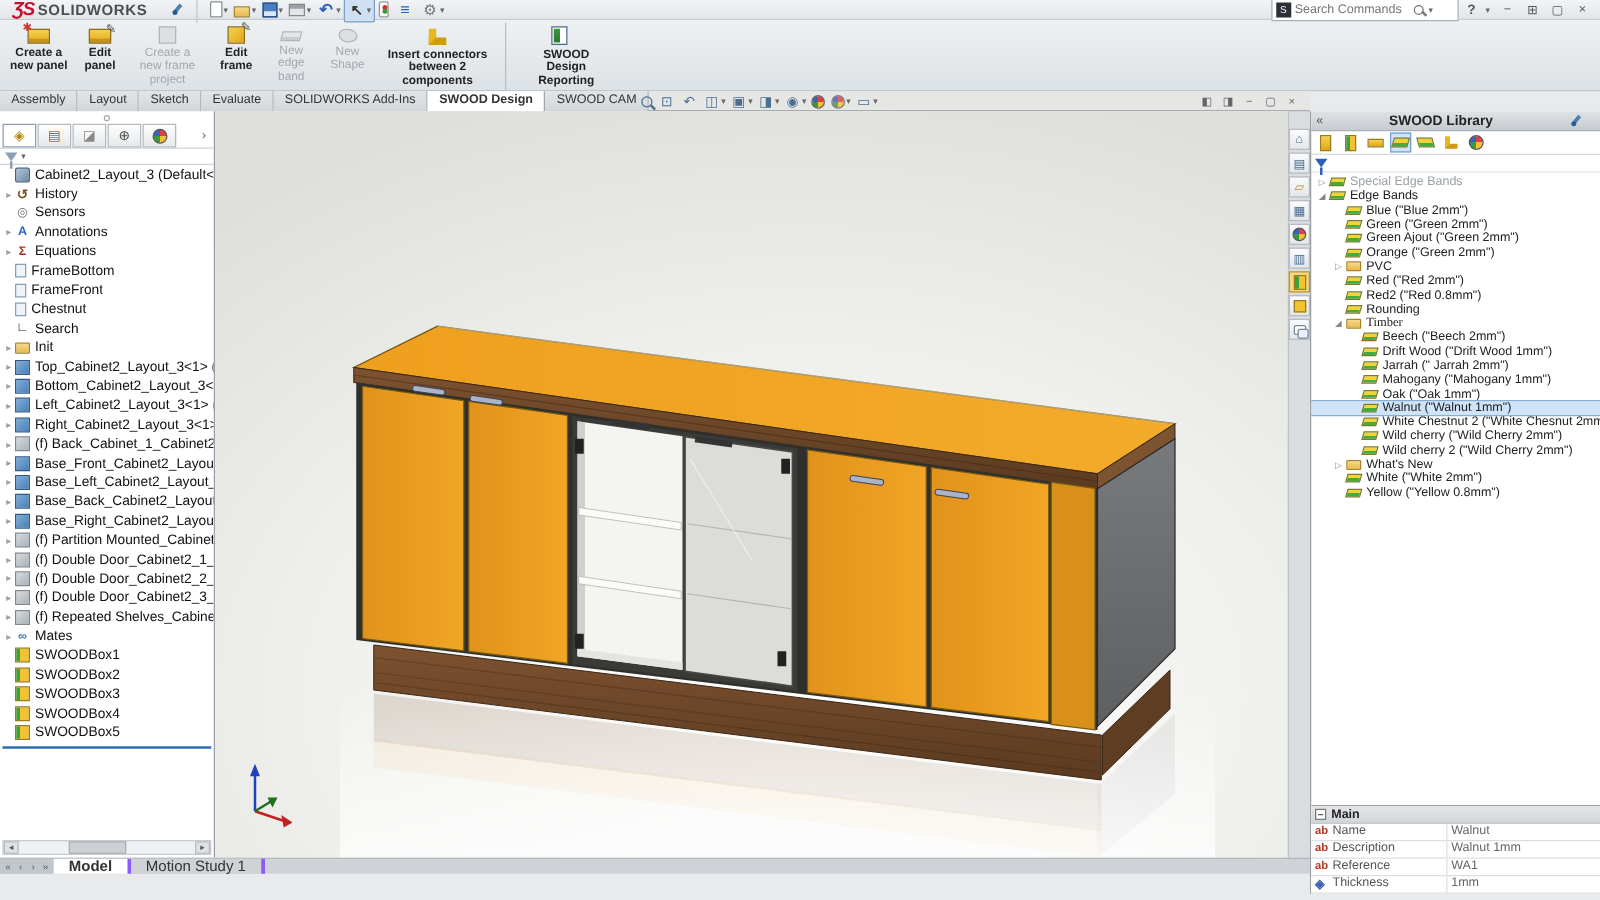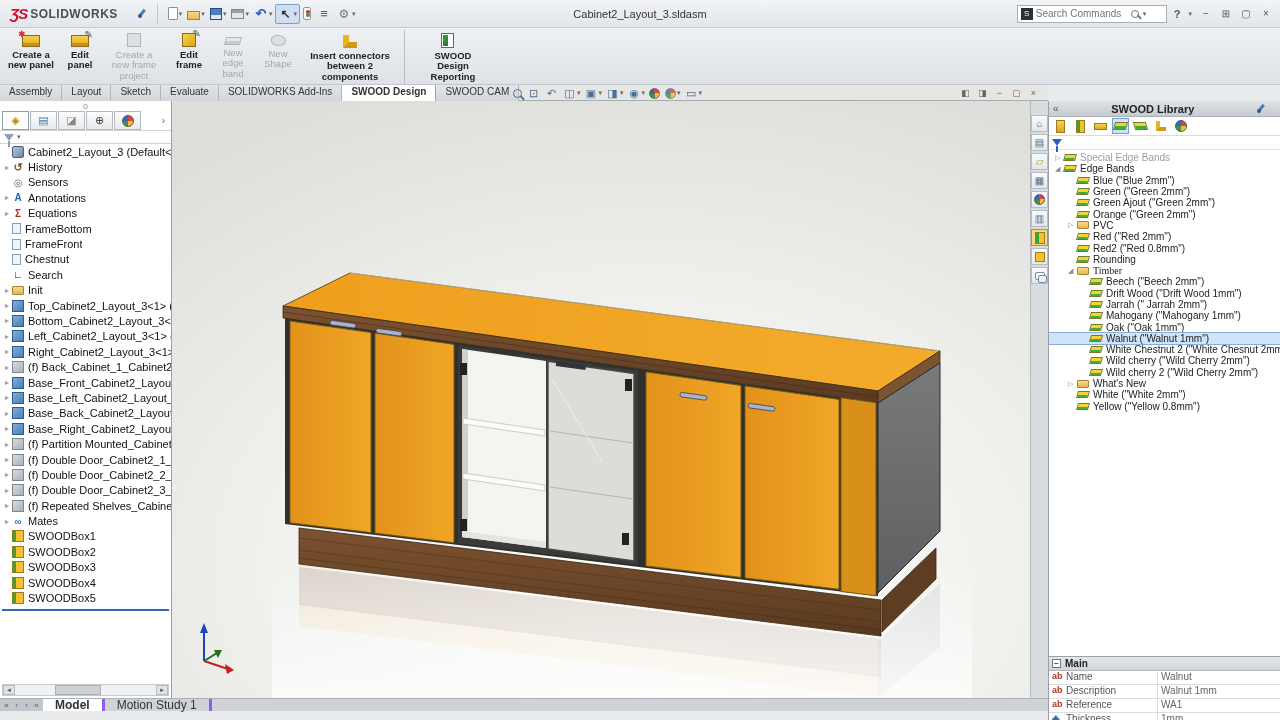--- a/index.html
+++ b/index.html
@@ -1,17 +1,17 @@
 <!DOCTYPE html>
 <html><head>
 <meta charset="utf-8">
 <style>
   *{box-sizing:border-box;margin:0;padding:0}
   html,body{width:1280px;height:720px;overflow:hidden;font-family:"Liberation Sans",sans-serif;background:#e8eaec;font-size:11px;color:#222}
-  .titlebar{height:28px;background:linear-gradient(#f2f4f6,#e2e6ea);border-bottom:1px solid #c6cbd0;display:flex;align-items:center;padding:0 4px;position:relative}
+  .titlebar{height:16px;background:linear-gradient(#f2f4f6,#e2e6ea);border-bottom:1px solid #c6cbd0;display:flex;align-items:center;padding:0 4px;position:relative}
   .logo{display:flex;align-items:center;gap:3px;padding:0 10px 0 6px}
   .dslogo{color:#c8102e;font-weight:bold;font-style:italic;font-size:15px;letter-spacing:-1px}
   .brand{font-weight:bold;font-size:12px;color:#4a4f54;letter-spacing:.5px}
   .menubar{display:flex;gap:2px}
   .menu{padding:3px 8px;cursor:default}
   .pin{width:9px;height:9px;margin:0 10px;position:relative}
   .pin::before{content:"";position:absolute;left:3px;top:0;width:3px;height:7px;background:#4a7fb5;transform:rotate(40deg)}
   .pin::after{content:"";position:absolute;left:0;top:5px;width:4px;height:4px;border-radius:50%;background:#2a5a90}
   .tb-tools{display:flex;align-items:center;gap:1px;border-left:1px solid #c0c6cc;padding-left:8px}
   .tbtn{display:flex;align-items:center;padding:2px 2px;border-radius:2px}
@@ -229,21 +229,20 @@
       <span class="tbtn">
         <span class="ticon icn-options-list"></span>
         <span class="caret"></span>
       </span>
 
       <span class="tbtn">
         <span class="ticon icn-settings"></span>
         <span class="caret">▾</span>
       </span>
     </div>
-  <div class="doc-title">Cabinet2_Layout_3.sldasm</div>
   <div class="tb-right">
     <div class="searchbox">
       <span class="sw-badge">S</span>
       <input placeholder="Search Commands" style="">
       <span class="mag"></span>
       <span class="caret">▾</span>
     </div>
     <span class="help-btn">?</span>
     <span class="caret">▾</span>
     <div class="winctl">

